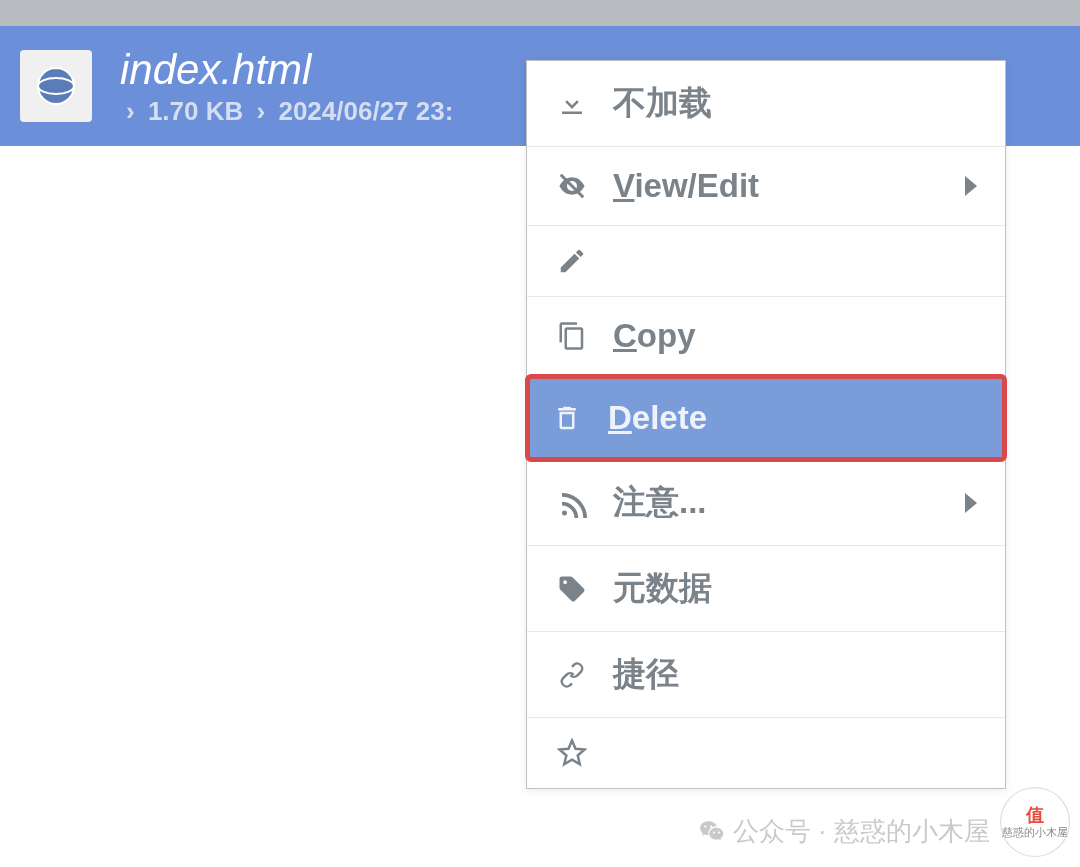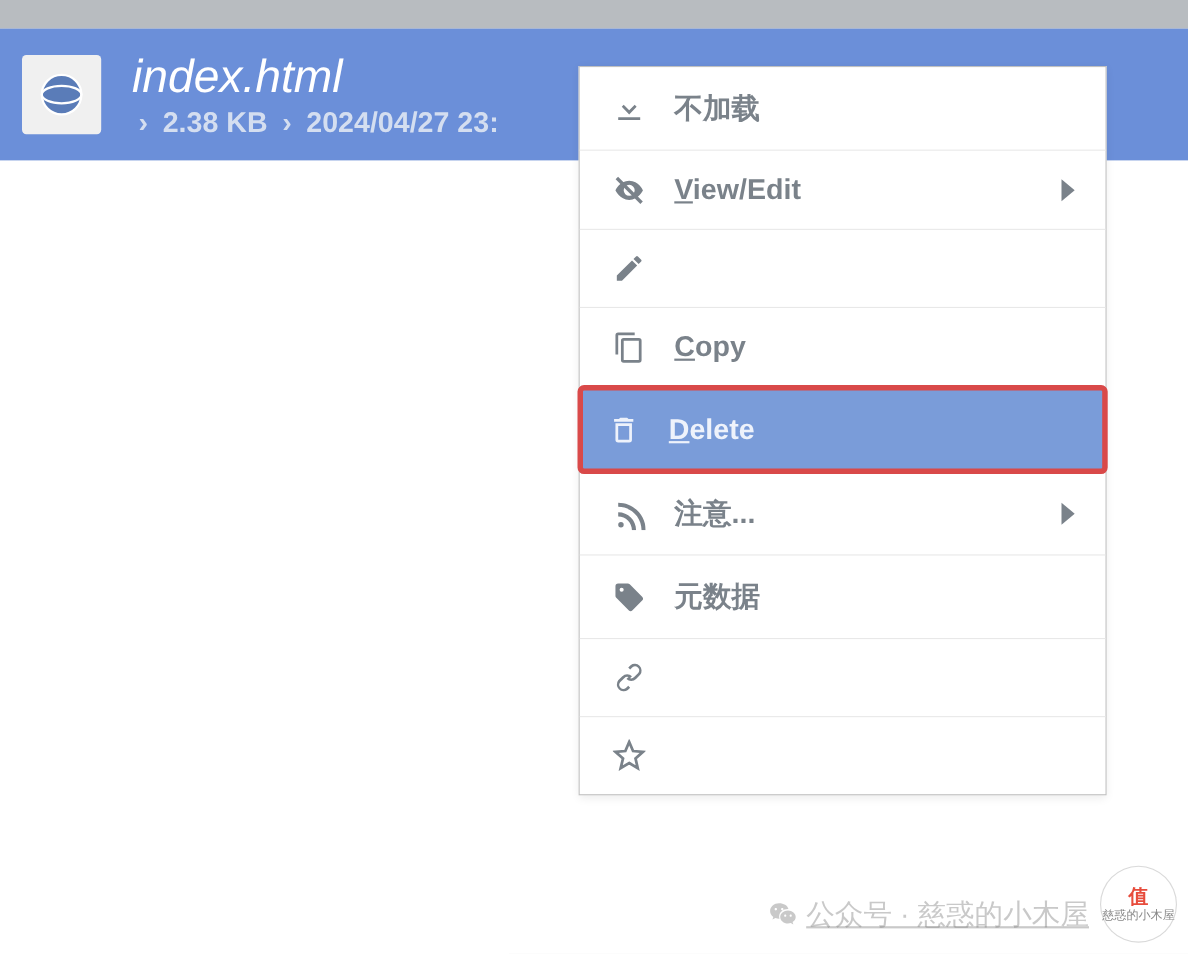--- a/index.html
+++ b/index.html
@@ -61,21 +61,21 @@
       left: 526px;
       width: 480px;
       background: #fff;
       border: 1px solid #c0c0c0;
       box-shadow: 0 2px 8px rgba(0,0,0,0.08);
     }
     .menu-item {
       display: flex;
       align-items: center;
       padding: 20px 28px;
-      font-size: 26px;
+      font-size: 33px;
       color: #7a828a;
       font-weight: 600;
       border-bottom: 1px solid #e8e8e8;
       position: relative;
       cursor: pointer;
     }
     .menu-item:last-child { border-bottom: none; }
     .menu-item .icon {
       width: 34px;
       margin-right: 24px;
@@ -105,21 +105,20 @@
     .u { text-decoration: underline; }
     .watermark {
       position: absolute;
       right: 90px;
       bottom: 18px;
       font-size: 26px;
       color: rgba(120,120,120,0.4);
       display: flex;
       align-items: center;
       gap: 8px;
-      text-decoration: underline;
     }
     .watermark-badge {
       position: absolute;
       right: 10px;
       bottom: 10px;
       width: 70px; height: 70px;
       border-radius: 50%;
       background: rgba(255,255,255,0.85);
       border: 1px solid rgba(180,180,180,0.5);
       display: flex;
@@ -142,23 +141,23 @@
     <svg viewBox="0 0 24 24">
       <circle cx="12" cy="12" r="9" fill="#5a7cb8"></circle>
       <ellipse cx="12" cy="12" rx="9" ry="4" fill="none" stroke="#fff" stroke-width="1"></ellipse>
       <path d="M12 3a9 9 0 0 1 0 18M12 3a9 9 0 0 0 0 18" fill="none" stroke="#fff" stroke-width="1"></path>
     </svg>
   </div>
   <div class="file-info">
     <div class="file-name">index.html</div>
     <div class="file-meta">
       <span class="sep">›</span>
-      <span>2.38 KB</span>
+      <span>1.70 KB</span>
       <span class="sep">›</span>
-      <span>2024/04/27 23:</span>
+      <span>2024/06/27 23:</span>
     </div>
   </div>
 </div>
 
 <div class="content-area"></div>
 
 <div class="context-menu" id="context-menu">
     <div class="menu-item">
       <span class="icon">
         <svg viewBox="0 0 24 24">
@@ -216,20 +215,21 @@
         </svg>
       </span>
       <span class="label">元数据</span>
     </div>
     <div class="menu-item">
       <span class="icon">
         <svg viewBox="0 0 24 24">
           <path d="M10 13a5 5 0 0 0 7 0l3-3a5 5 0 0 0-7-7l-1.7 1.7 1.4 1.4L14.4 4.4a3 3 0 0 1 4.2 4.2l-3 3a3 3 0 0 1-4.2 0L10 13zm4-2a5 5 0 0 0-7 0l-3 3a5 5 0 0 0 7 7l1.7-1.7-1.4-1.4-1.7 1.7a3 3 0 0 1-4.2-4.2l3-3a3 3 0 0 1 4.2 0L14 11z"></path>
         </svg>
       </span>
+      <span class="label">捷径</span>
     </div>
     <div class="menu-item">
       <span class="icon">
         <svg viewBox="0 0 24 24">
           <path d="M12 17.3 18.2 21l-1.6-7L22 9.2l-7.2-.6L12 2 9.2 8.6 2 9.2l5.5 4.8L5.8 21 12 17.3z" fill="none" stroke="currentColor" stroke-width="2"></path>
         </svg>
       </span>
     </div>
   </div>
 

